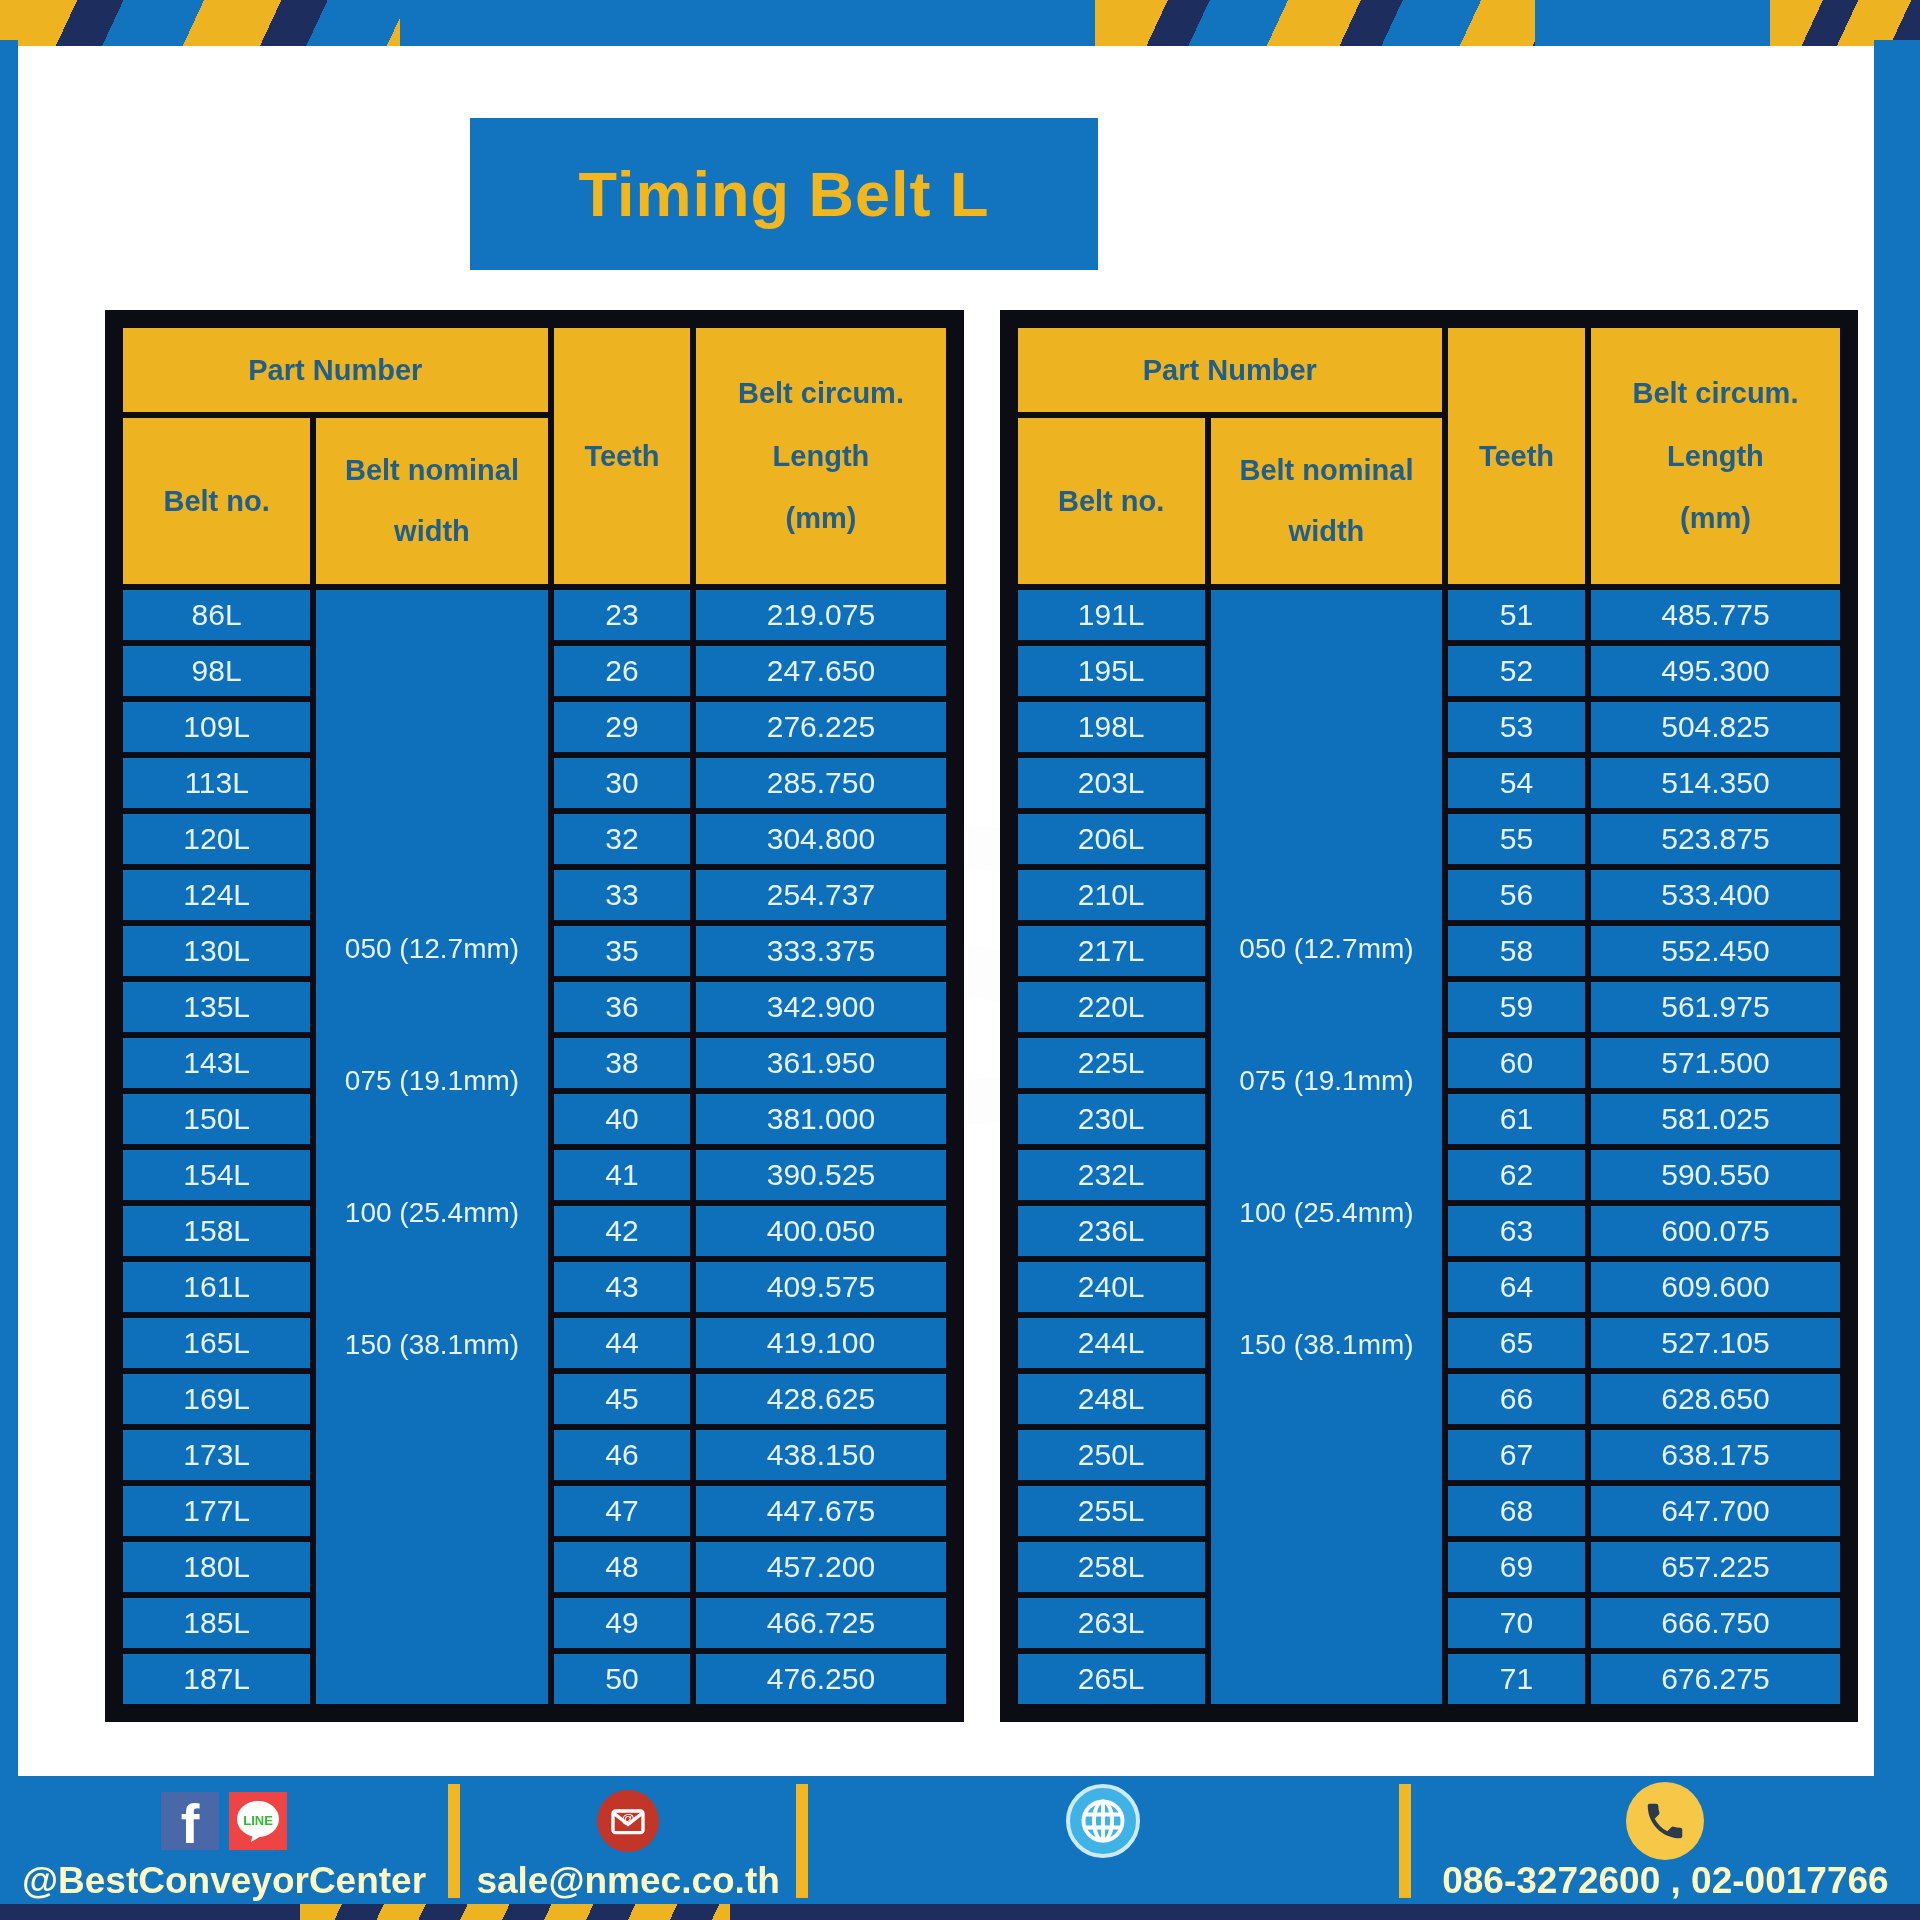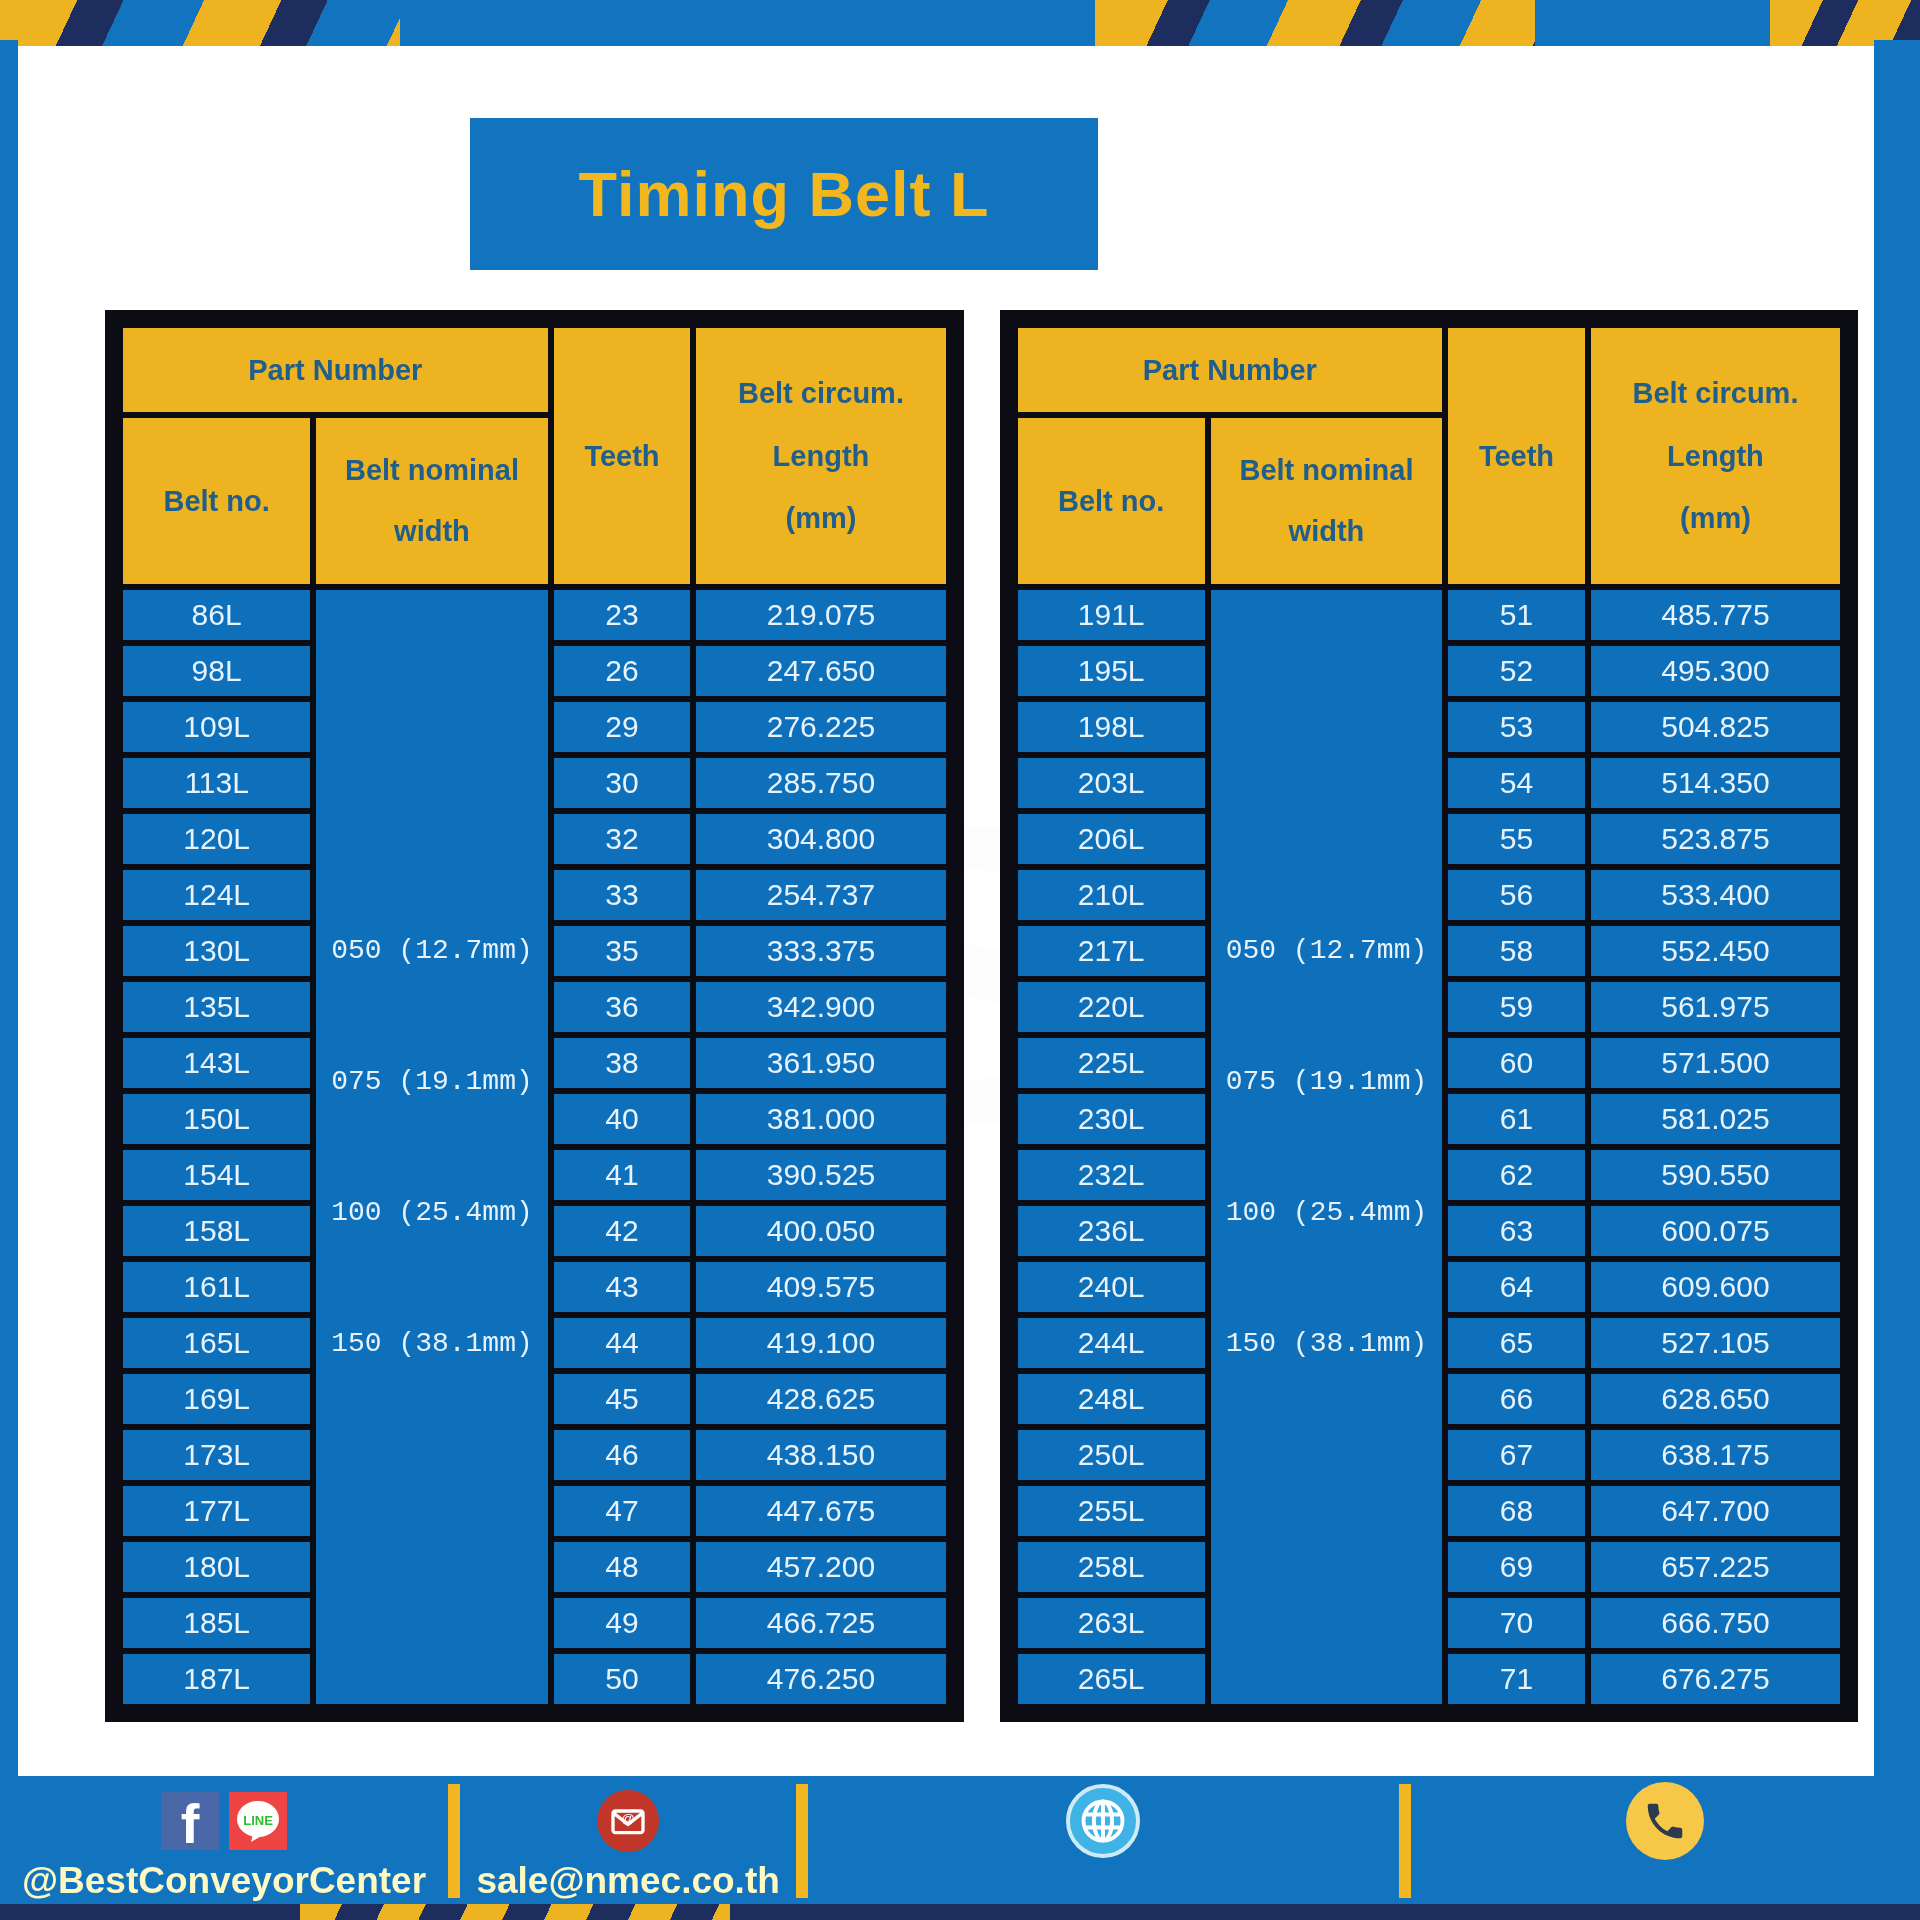--- a/index.html
+++ b/index.html
@@ -37,21 +37,21 @@
     display:flex;align-items:center;justify-content:center;text-align:center;}
   .h-part{grid-column:1/3;grid-row:1;}
   .h-beltno{grid-column:1;grid-row:2;}
   .h-width{grid-column:2;grid-row:2;}
   .h-width span{display:inline-block;max-width:180px;line-height:2.1;}
   .h-teeth{grid-column:3;grid-row:1/3;}
   .h-circum{grid-column:4;grid-row:1/3;flex-direction:column;}
   .h-circum div{line-height:2.15;}
   .cell{background:#0E6FBA;color:#E6F3FD;font-size:30px;
     display:flex;align-items:center;justify-content:center;}
-  .w-cell{grid-column:2;grid-row:3/span 20;flex-direction:column;gap:100px;font-size:28px;font-family:Liberation Mono, monospace;}
+  .w-cell{grid-column:2;grid-row:3/span 20;flex-direction:column;gap:100px;font-size:28px;}
 
   
   .watermark{position:absolute;left:0;top:0;pointer-events:none;}
 
   
   .footer{position:absolute;left:0;right:0;bottom:16px;height:128px;background:#1273BE;
     display:flex;align-items:stretch;}
   .f-group{display:flex;flex-direction:column;align-items:center;justify-content:flex-start;
     padding-top:12px;gap:6px;}
   .g1{flex:440;} .g2{flex:330;} .g3{flex:580;} .g4{flex:500;}
@@ -336,18 +336,19 @@
   </div>
   <div class="f-sep"></div>
   <div class="f-group g4">
     <div class="f-icons">
       <div class="circle-icon phone-icon">
         <svg width="46" height="46" viewBox="0 0 24 24">
           <path fill="#2B3A4D" d="M6.62 10.79c1.44 2.83 3.76 5.14 6.59 6.59l2.2-2.2c.27-.27.67-.36 1.02-.24 1.12.37 2.33.57 3.57.57.55 0 1 .45 1 1V20c0 .55-.45 1-1 1-9.39 0-17-7.61-17-17 0-.55.45-1 1-1h3.5c.55 0 1 .45 1 1 0 1.25.2 2.45.57 3.57.11.35.03.74-.25 1.02l-2.2 2.2z"></path>
         </svg>
       </div>
     </div>
+    <div class="f-label">086-3272600 , 02-0017766</div>
   </div>
 </div>
 
 <div class="bottom-strip">
   <div class="seg"></div>
 </div>
 
 </body></html>

